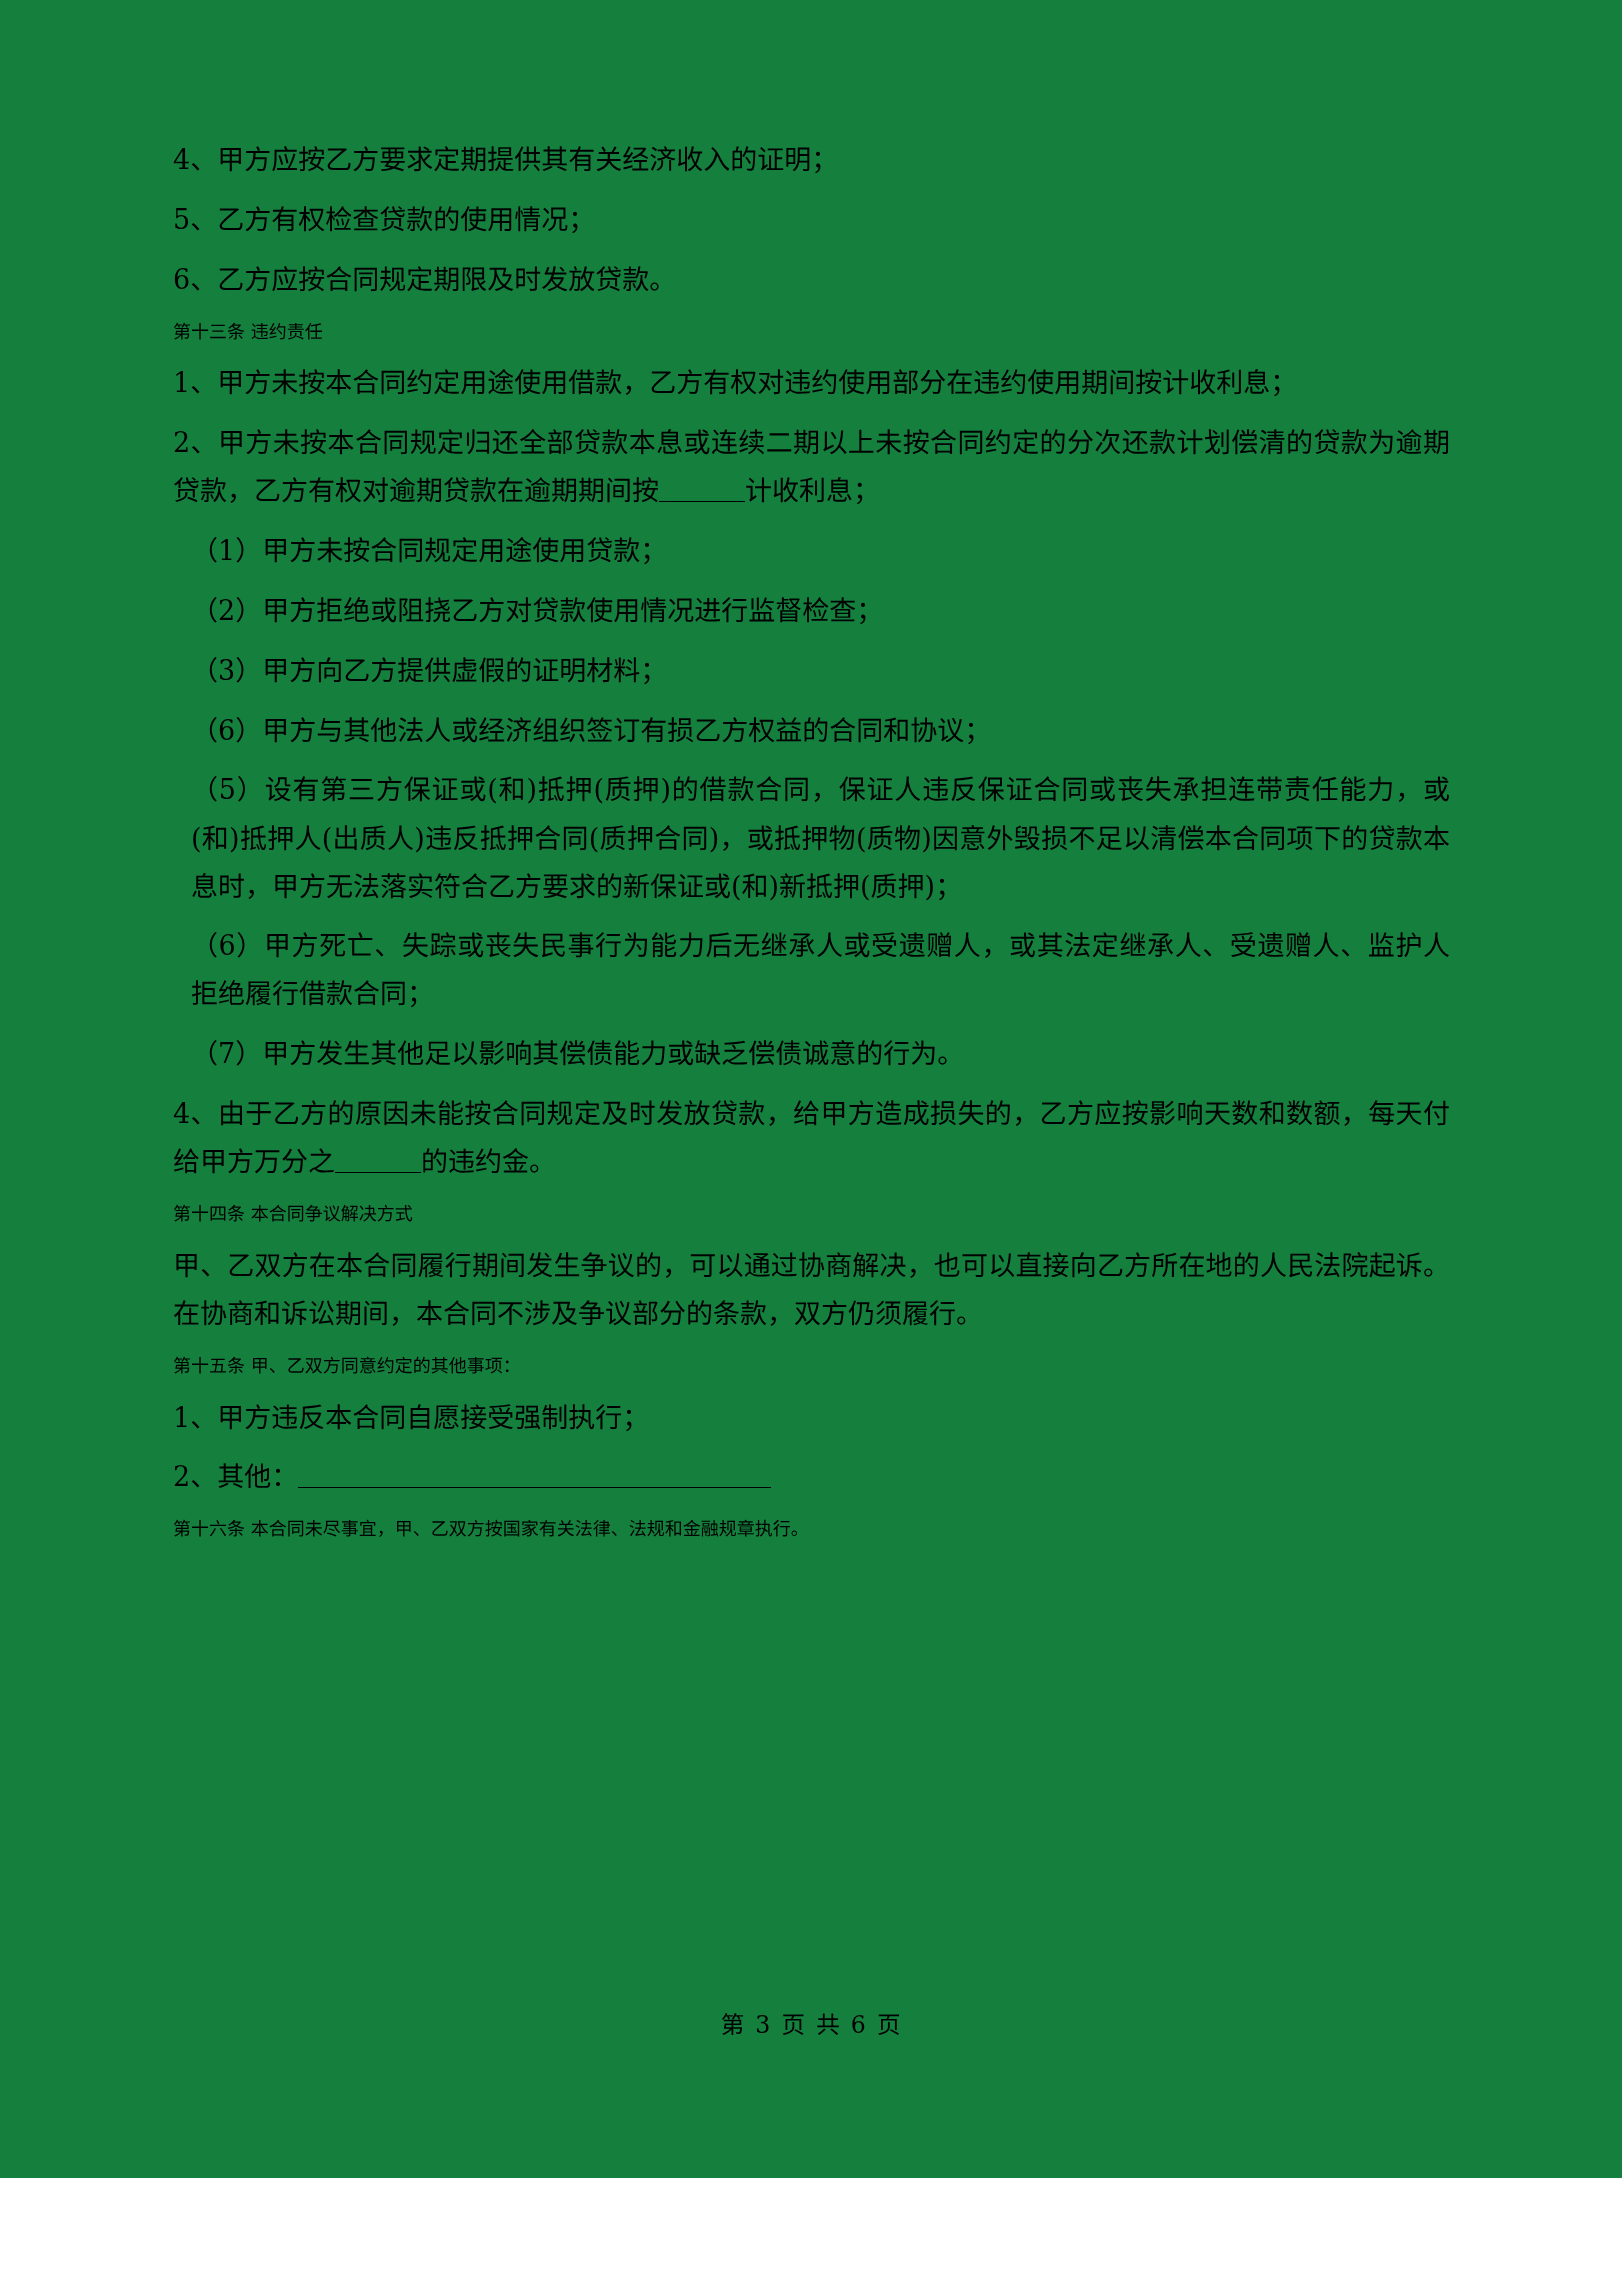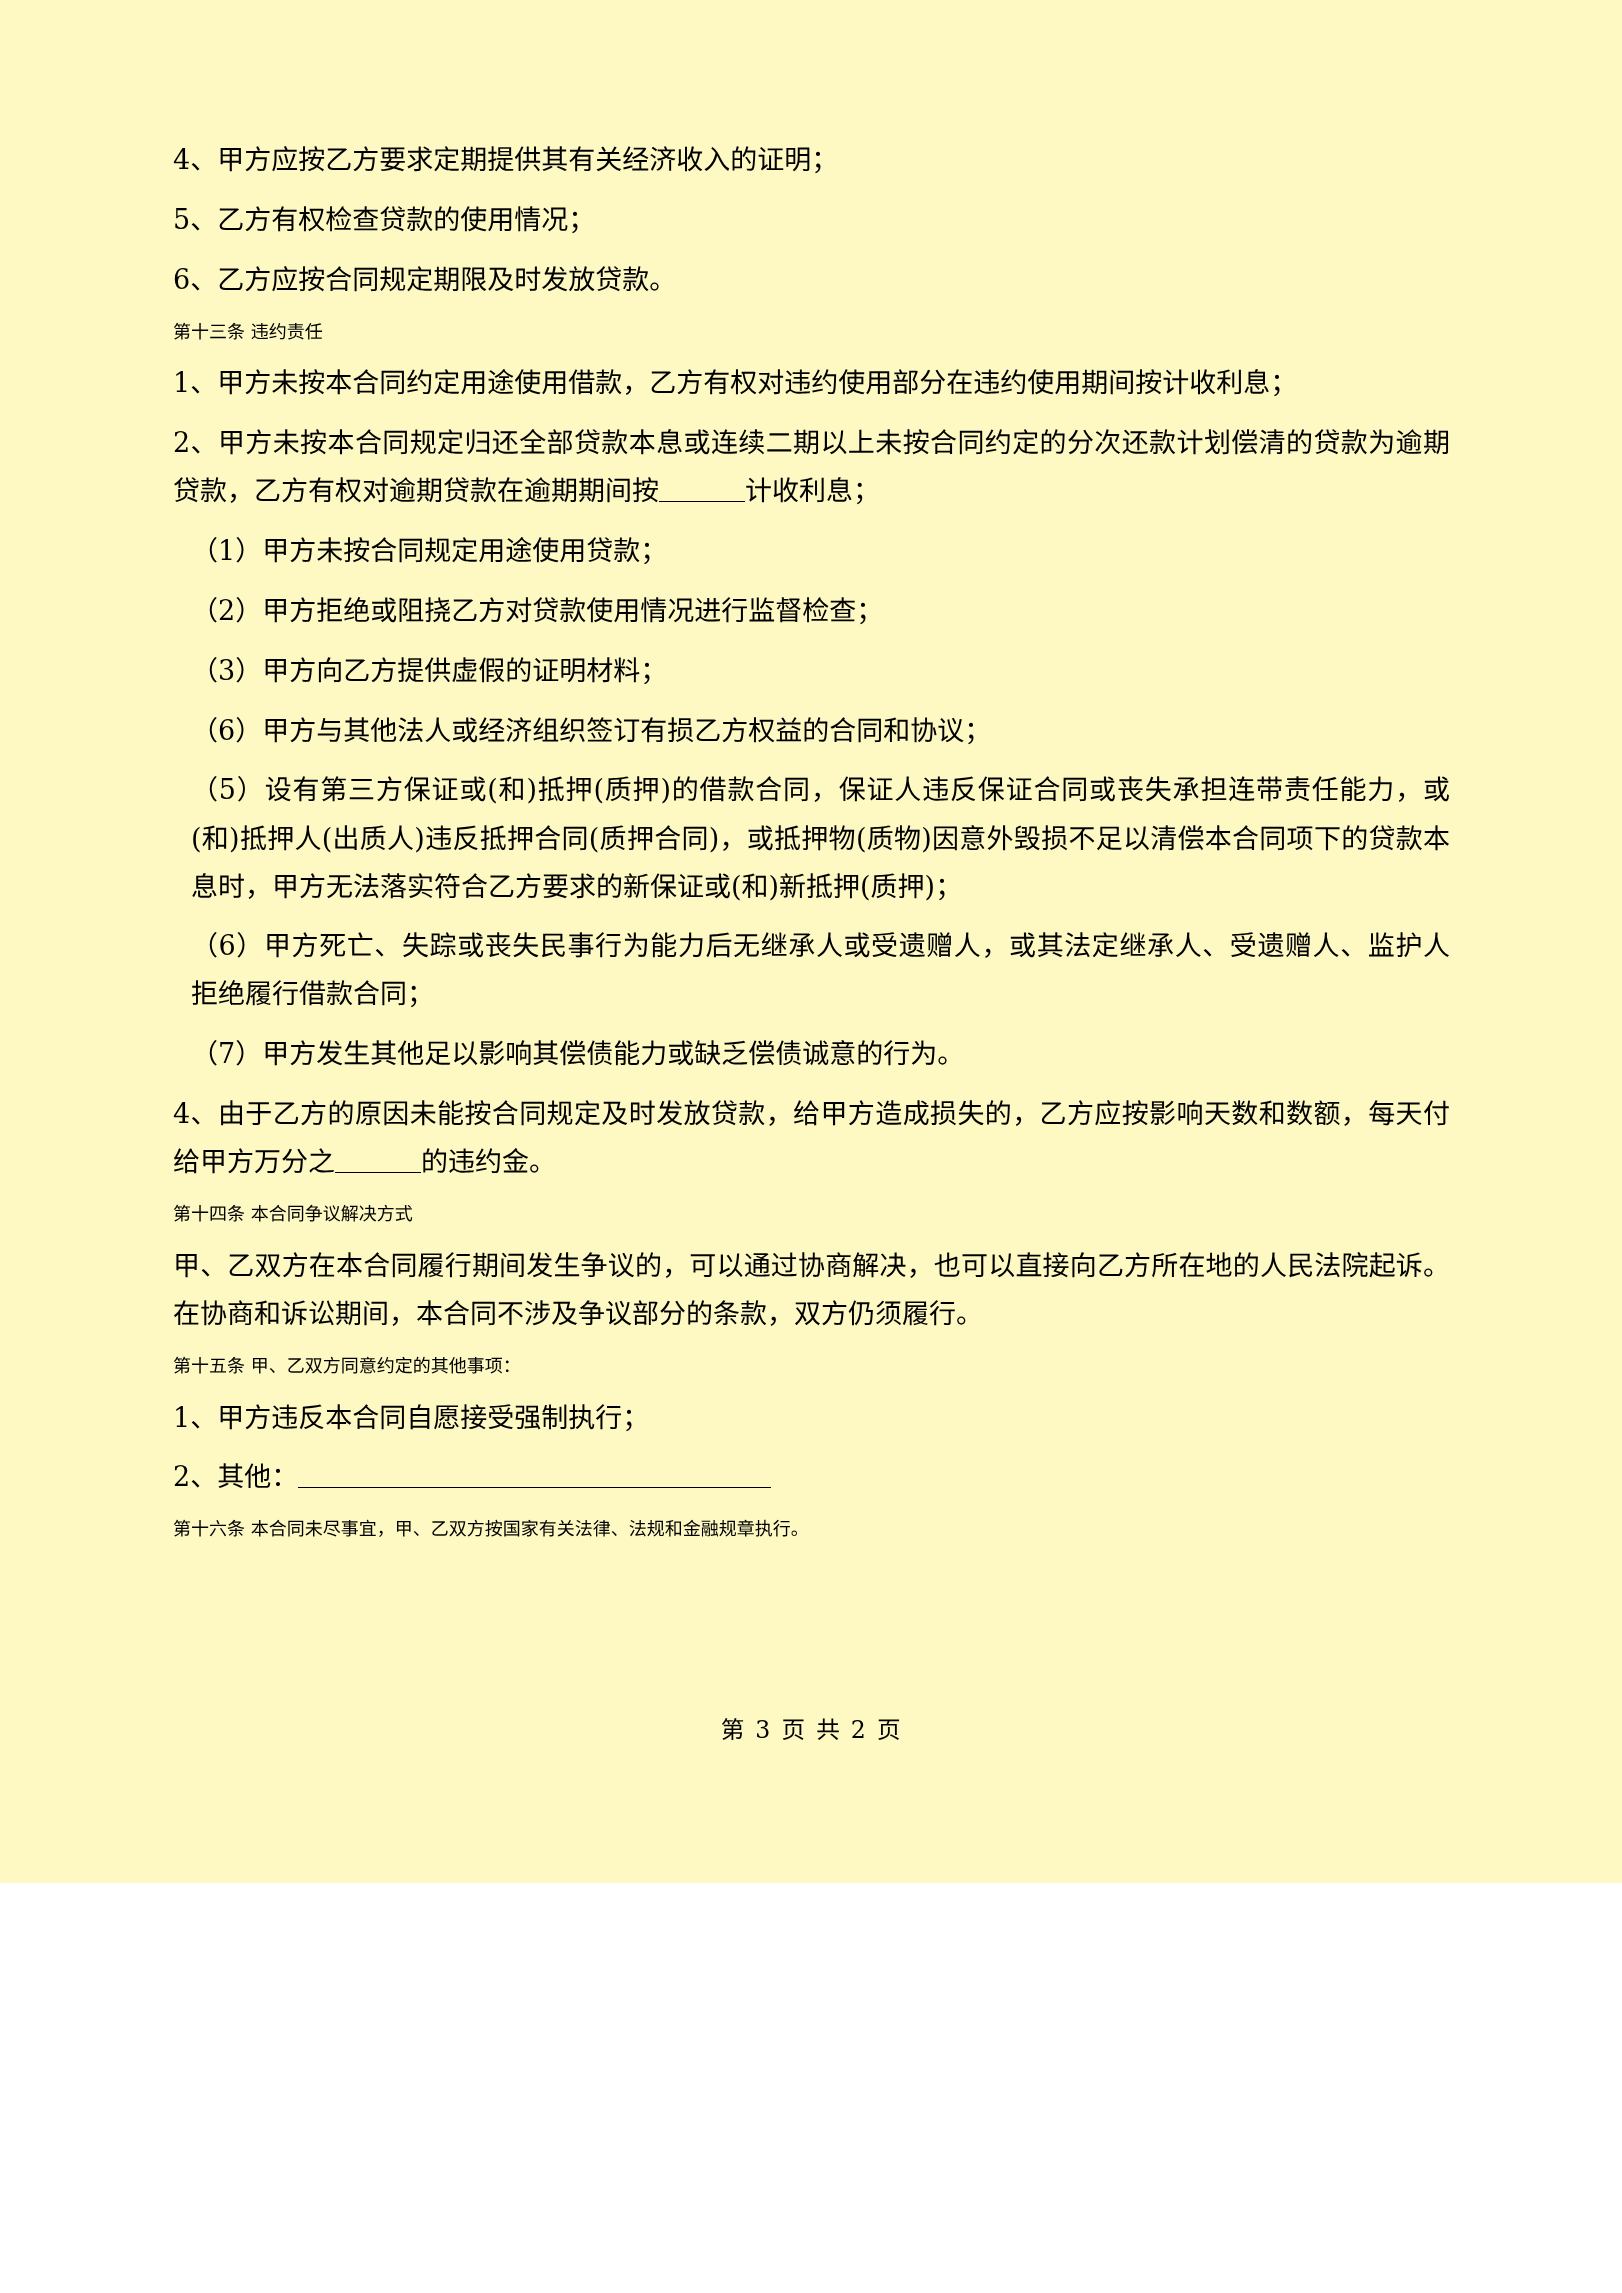--- a/index.html
+++ b/index.html
@@ -7,22 +7,22 @@
     padding: 0;
     background: #ffffff;
   }
   body {
     font-family: "DejaVu Serif", "Liberation Serif", serif;
     color: #000000;
   }
   .page {
     position: relative;
     width: 1623px;
-    height: 1883px;
-    background: #fef9c3;
+    height: 2178px;
+    background: #15803d;
     box-sizing: border-box;
     padding: 136px 173px 8px 173px;
     overflow: hidden;
   }
   .body-text {
     font-size: 27px;
     line-height: 1.78;
     text-align: justify;
     text-justify: inter-ideograph;
   }
@@ -94,15 +94,15 @@
     <p class="para">甲、乙双方在本合同履行期间发生争议的，可以通过协商解决，也可以直接向乙方所在地的人民法院起诉。在协商和诉讼期间，本合同不涉及争议部分的条款，双方仍须履行。</p>
 
     <p class="heading">第十五条  甲、乙双方同意约定的其他事项：</p>
     <p class="para">1、甲方违反本合同自愿接受强制执行；</p>
     <p class="para"><span>2、其他：</span><span class="blank-long"></span></p>
 
     <p class="heading">第十六条  本合同未尽事宜，甲、乙双方按国家有关法律、法规和金融规章执行。</p>
 
   </div>
 
-  <div class="footer">第 3 页 共 2 页</div>
+  <div class="footer">第 3 页 共 6 页</div>
 </div>
 
 
 </body></html>

